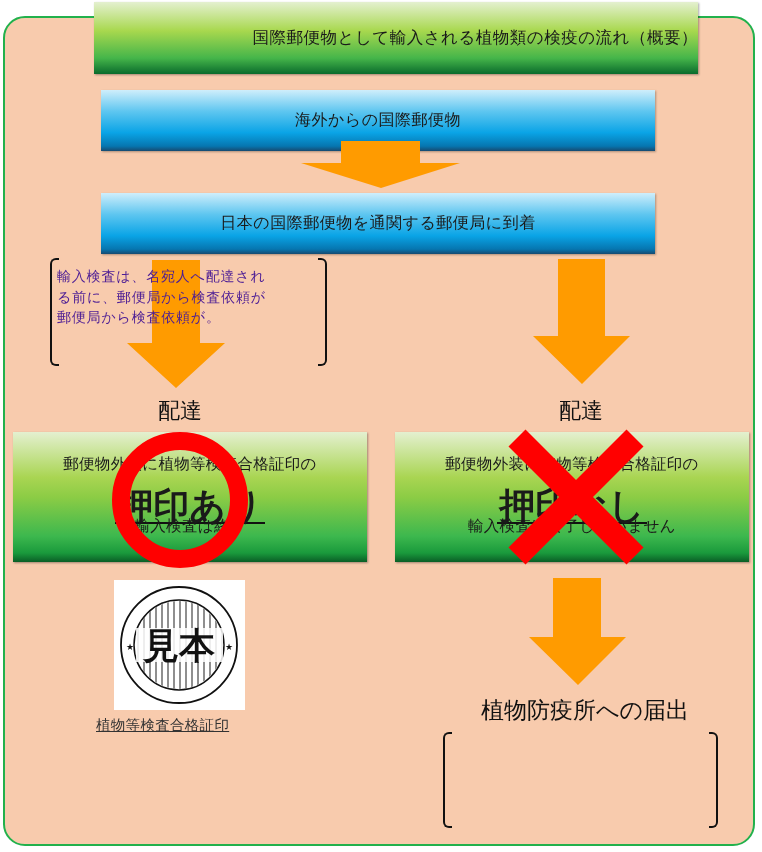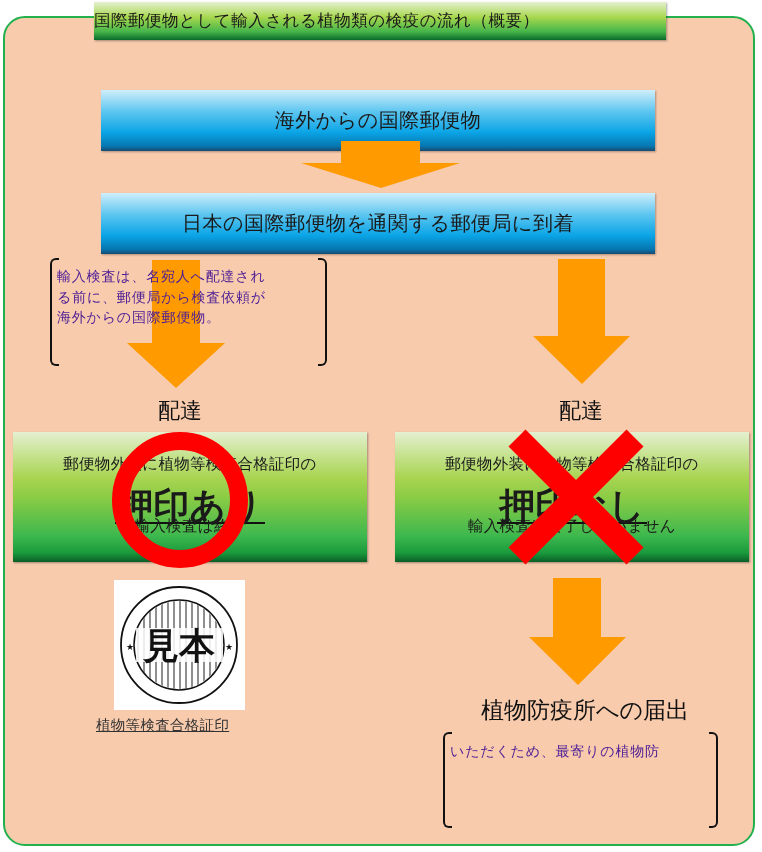--- a/index.html
+++ b/index.html
@@ -7,32 +7,32 @@
     width:762px; height:852px; position:relative; overflow:hidden;
     background:#ffffff;
     font-family:"DejaVu Sans", "Liberation Sans", sans-serif;
   }
   .frame {
     position:absolute; left:3px; top:16px; width:752px; height:830px;
     background:#f8cbad; border:2px solid #22b14c; border-radius:22px;
     box-sizing:border-box;
   }
   .title-box {
-    position:absolute; left:94px; top:2px; width:572px; height:38px;
+    position:absolute; left:94px; top:2px; width:572px; height:72px;
     background:linear-gradient(to bottom,#e4f0d0 0%,#a8d84e 40%,#45b54a 78%,#0a6b2c 100%);
     box-shadow:1px 1px 2px rgba(0,0,0,0.35);
-    display:flex; align-items:center; justify-content:flex-start;
-    font-size:16.5px; color:#1a1a1a; letter-spacing:0.5px;
+    display:flex; align-items:center; justify-content:flex-end;
+    font-size:16.5px; color:#1a1a1a; letter-spacing:0.5px;padding-left:32px;
   }
   .blue-box {
     position:absolute; left:101px; width:554px; height:61px;
     background:linear-gradient(to bottom,#cfeefb 0%,#5ec6f0 35%,#0aa4e6 70%,#0676b0 92%,#174a70 100%);
     box-shadow:1px 1px 2px rgba(0,0,0,0.3);
     display:flex; align-items:center; justify-content:center;
-    font-size:20px; color:#1a1a1a; letter-spacing:0.5px;
+    font-size:16px; color:#1a1a1a; letter-spacing:0.5px;
   }
   .arrow { position:absolute; }
   .arrow svg { display:block; }
   .note {
     position:absolute; font-size:14px; line-height:20.5px; color:#4c1d95;
     letter-spacing:0.8px;
   }
   .bracket-l, .bracket-r {
     position:absolute; width:7px; border:2px solid #111;
   }
@@ -86,21 +86,21 @@
   <svg width="99" height="129" viewBox="0 0 99 129">
     <polygon points="25,0 73,0 73,83 98,83 49,128 0,83 25,83" fill="#ff9b00"></polygon>
   </svg>
 </div>
 
 <div class="bracket-l" style="left:50px; top:258px; height:104px;"></div>
 <div class="bracket-r" style="left:318px; top:258px; height:104px;"></div>
 <div class="note" style="left:57px; top:266px;">
   <div>輸入検査は、名宛人へ配達され</div>
   <div>る前に、郵便局から検査依頼が</div>
-  <div>海外からの国際郵便物。</div>
+  <div>郵便局から検査依頼が。</div>
 </div>
 
 <div class="arrow" style="left:533px; top:259px;">
   <svg width="98" height="126" viewBox="0 0 98 126">
     <polygon points="25,0 72,0 72,77 97,77 49,125 0,77 25,77" fill="#ff9b00"></polygon>
   </svg>
 </div>
 
 <div class="heading" style="left:130px; top:396px; width:100px; font-size:22px;">配達</div>
 <div class="heading" style="left:531px; top:396px; width:100px; font-size:22px;">配達</div>
@@ -166,14 +166,13 @@
   <svg width="98" height="108" viewBox="0 0 98 108">
     <polygon points="24,0 72,0 72,59 97,59 49,107 0,59 24,59" fill="#ff9b00"></polygon>
   </svg>
 </div>
 
 <div class="heading" style="left:440px; top:695px; width:290px; font-size:23px;">植物防疫所への届出</div>
 
 <div class="bracket-l" style="left:443px; top:732px; height:92px;"></div>
 <div class="bracket-r" style="left:709px; top:732px; height:92px;"></div>
 <div class="note" style="left:450px; top:741px;">
-  <div>いただくため、最寄りの植物防</div>
 </div>
 
 </body></html>

